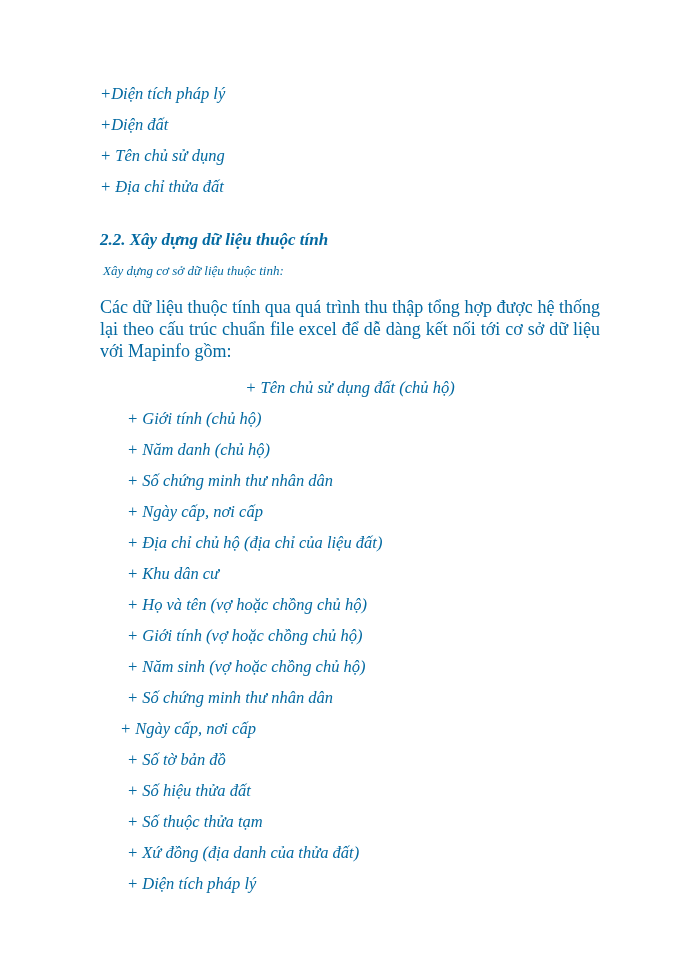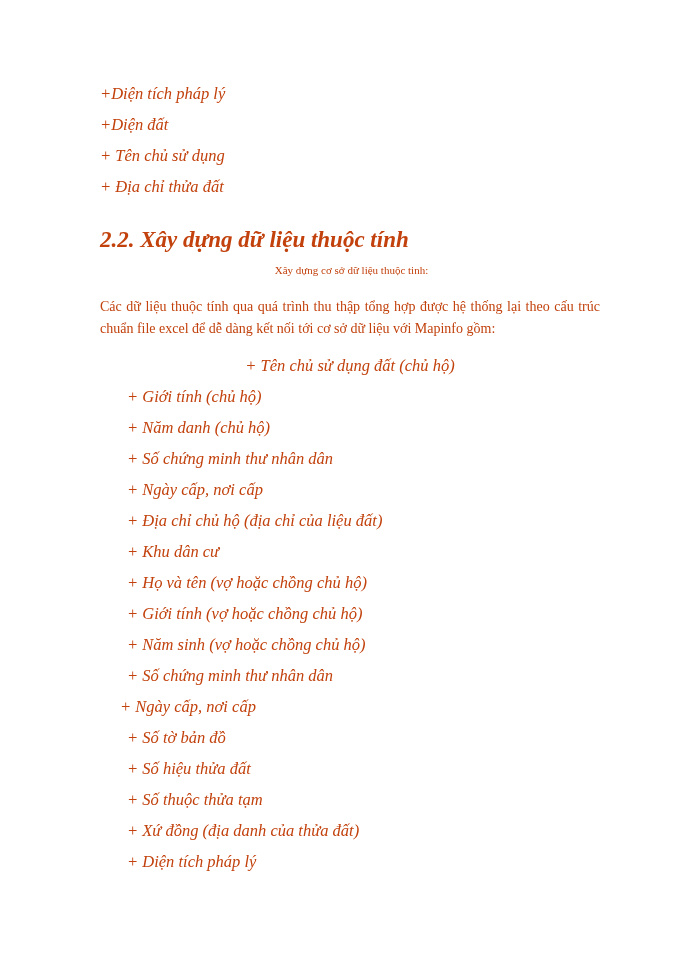--- a/index.html
+++ b/index.html
@@ -4,45 +4,45 @@
 <style>
   html, body { margin: 0; padding: 0; background: #ffffff; }
   .page {
     position: relative;
     width: 700px;
     height: 960px;
     background: #ffffff;
     box-sizing: border-box;
     padding: 78px 100px 0 100px;
     font-family: "Liberation Serif", "DejaVu Serif", serif;
-    color: #c2410c;
+    color: #0369a1;
     overflow: hidden;
   }
   .line {
     line-height: 31px;
     font-size: 16.5px;
     white-space: nowrap;
   }
   .italic { font-style: italic; }
   .heading {
     margin: 22px 0 0 0;
-    font-size: 23px;
+    font-size: 17px;
     font-weight: bold;
     font-style: italic;
     line-height: 31px;
   }
   .subheading {
-    font-size: 11px;
+    font-style: italic;
+    font-size: 13px;
     line-height: 31px;
     padding-left: 3px;
-    text-align: center;
   }
   .paragraph {
     margin: 10px 0 10px 0;
-    font-size: 14px;
+    font-size: 18px;
     line-height: 22px;
     text-align: justify;
     width: 500px;
   }
   .main-item { margin-top: 10px; text-align: center; }
   .sub-list .line { margin-left: 27px; }
   .sub-list .line:nth-child(11) { margin-left: 20px; }
 </style>
 </head>
 <body>

